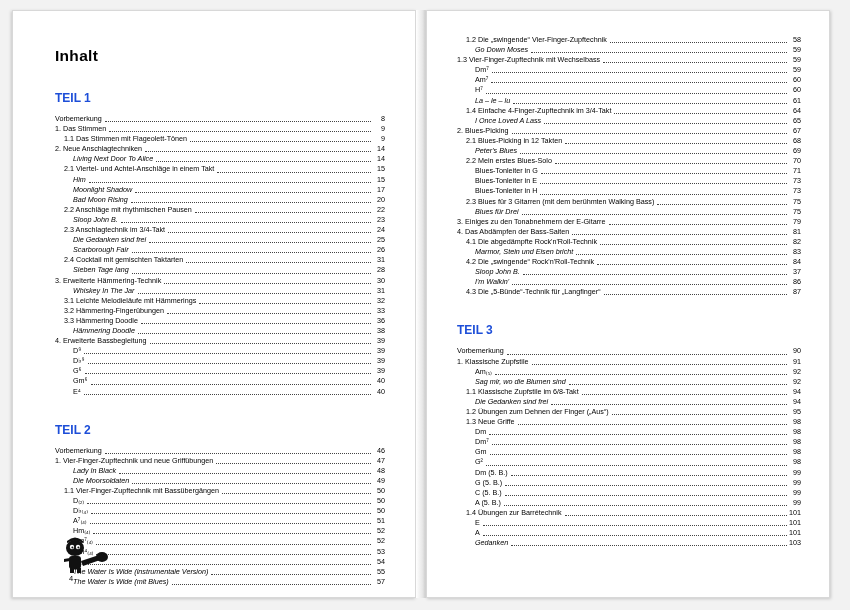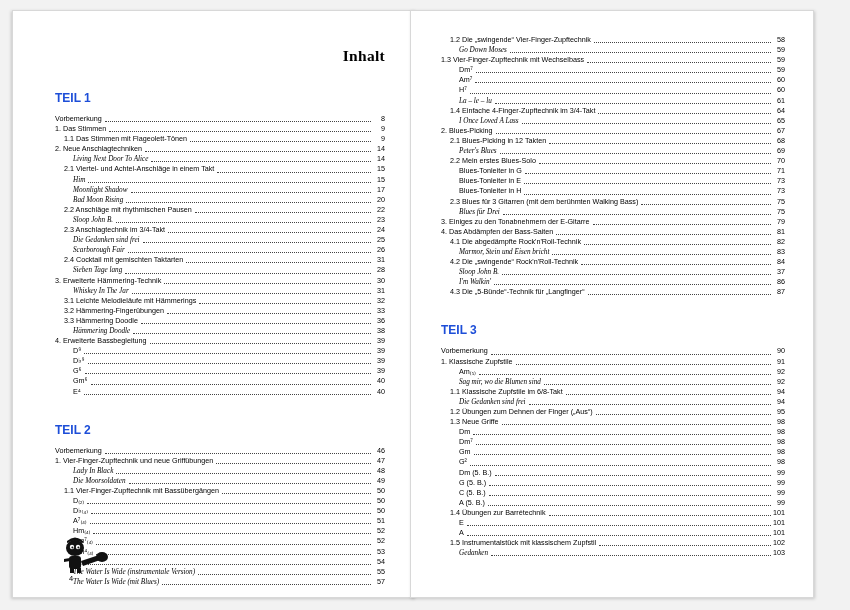--- a/index.html
+++ b/index.html
@@ -26,21 +26,21 @@
     height: 588px;
     background: #ffffff;
     box-sizing: border-box;
   }
   #page-left {
     left: 12px;
     border: 1px solid #d8d8d8;
     box-shadow: -1px 1px 3px rgba(0,0,0,0.18);
   }
   #page-right {
-    left: 410px;
+    left: 426px;
     border: 1px solid #d8d8d8;
     box-shadow: 1px 1px 3px rgba(0,0,0,0.18);
     padding-left: 40px;
   }
   .gutter {
     position: absolute;
     left: 416px;
     top: 10px;
     width: 18px;
     height: 588px;
@@ -56,25 +56,24 @@
     width: 330px;
   }
   #right-inner {
     left: 30px;
     top: 24px;
     width: 344px;
   }
   .doc-title {
     font-size: 15.5px;
     font-weight: bold;
-    text-align: right;
+    text-align: left;
     margin: 0 0 26px 0;
     letter-spacing: 0.3px;
     color: #000;
-    font-family: Liberation Serif, serif;
   }
   .part-head {
     font-size: 12px;
     font-weight: bold;
     margin: 0 0 9px 0;
     color: #1d4ed8;
   }
   .part-head.spaced {
     margin-top: 26px;
   }
@@ -100,21 +99,20 @@
     margin: 0 2px 2px 3px;
     height: 6px;
   }
   .pg {
     flex: 0 0 auto;
     text-align: right;
     min-width: 12px;
   }
   li.ital .t {
     font-style: italic;
-    font-family: Liberation Serif, serif;
   }
   .i0 { padding-left: 0; }
   .i1 { padding-left: 9px; }
   .i2 { padding-left: 18px; }
   .folio {
     position: absolute;
     bottom: 14px;
     font-size: 7.5px;
     color: #000;
   }
@@ -598,25 +596,20 @@
           <li class="i2">
             <span class="t">E</span>
             <span class="dots"></span>
             <span class="pg">101</span>
           </li>
           <li class="i2">
             <span class="t">A</span>
             <span class="dots"></span>
             <span class="pg">101</span>
           </li>
-          <li class="i1">
-            <span class="t">1.5 Instrumentalstück mit klassischem Zupfstil</span>
-            <span class="dots"></span>
-            <span class="pg">102</span>
-          </li>
           <li class="i2 ital">
             <span class="t">Gedanken</span>
             <span class="dots"></span>
             <span class="pg">103</span>
           </li>
         </ul>
     </div>
 
   </div>
 

